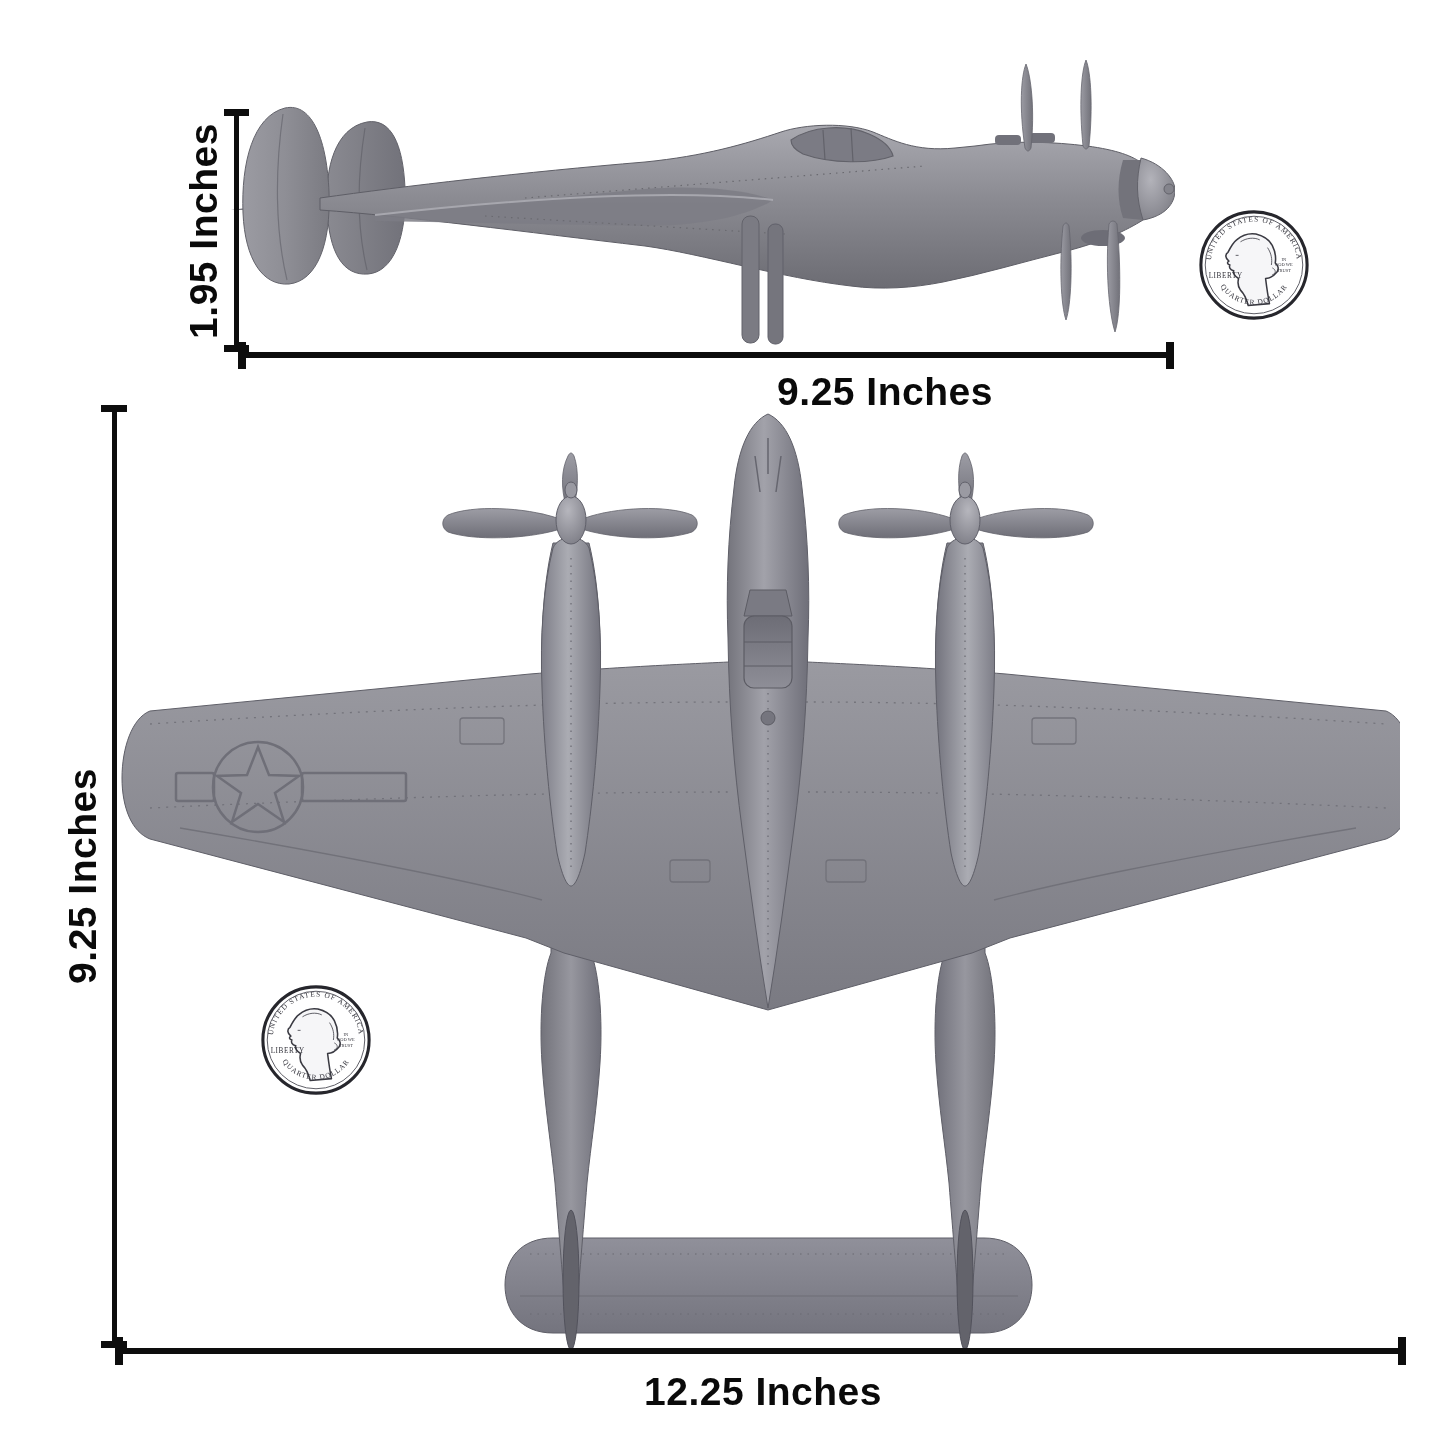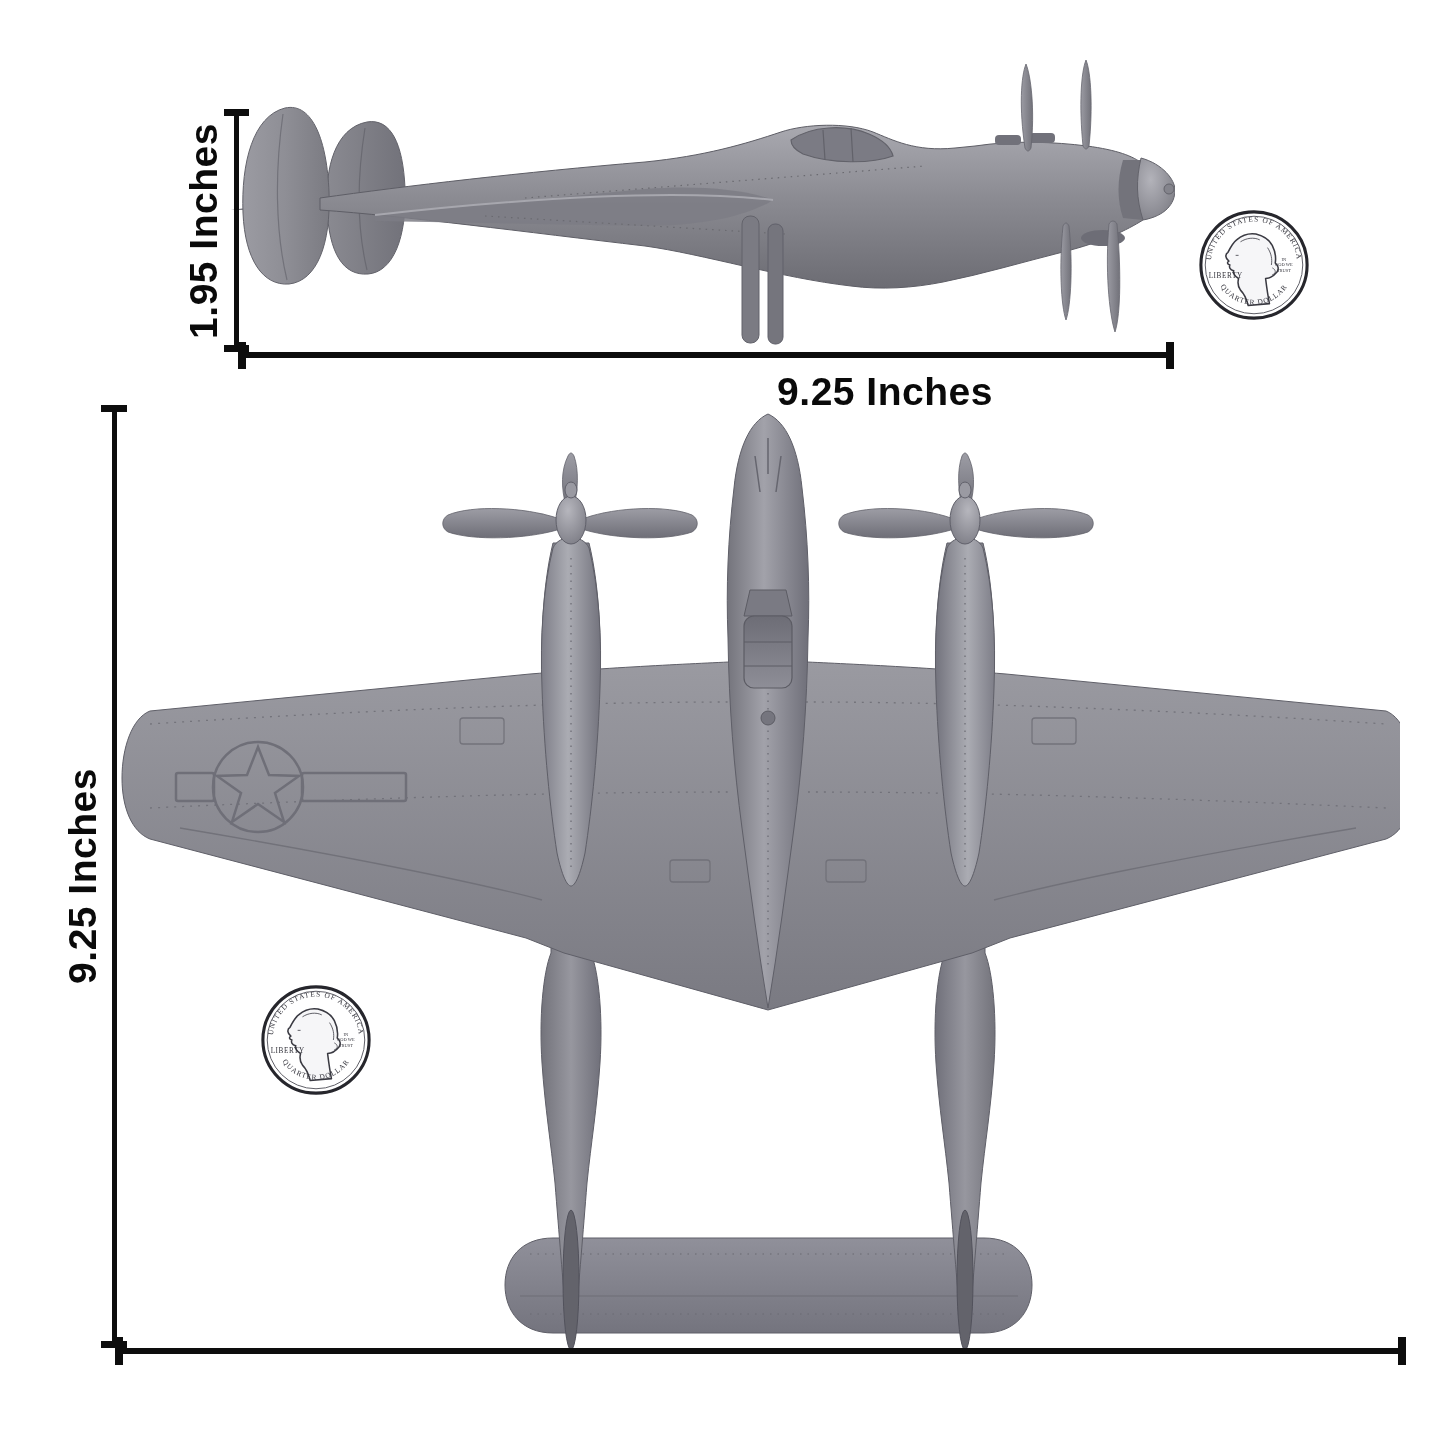--- a/index.html
+++ b/index.html
@@ -223,20 +223,21 @@
     <div class="bar" style="left:101px;top:405px;width:26px;height:7px;"></div>
     <div class="bar" style="left:101px;top:1341px;width:26px;height:7px;"></div>
   </div>
   <div class="dim-label rot" style="left:83px;top:876px;">9.25 Inches</div>
 
   <div>
     <div class="bar" style="left:117px;top:1348px;width:1289px;height:6px;"></div>
     <div class="bar" style="left:115px;top:1337px;width:8px;height:28px;"></div>
     <div class="bar" style="left:1398px;top:1337px;width:8px;height:28px;"></div>
   </div>
+  <div class="dim-label" style="left:763px;top:1392px;">12.25 Inches</div>
 
   <svg width="0" height="0" style="position:absolute">
     <defs>
       <symbol id="quarterCoin" viewBox="-58 -58 116 116">
         <circle cx="0" cy="0" r="55" fill="#ffffff" stroke="#26262c" stroke-width="3.2"></circle>
         <circle cx="0" cy="0" r="50.5" fill="none" stroke="#5a5a62" stroke-width="1"></circle>
         <path id="coinTopArc" d="M -45,0 A 45,45 0 1 1 45,0" fill="none"></path>
         <path id="coinBottomArc" d="M -41,6 A 41.5,41.5 0 0 0 41,6" fill="none"></path>
         <path d="M -6,42 C -8,34 -10,30 -14,26 C -17,22 -17,18 -16,14 C -20,12 -22,8 -21,6
                  C -25,5 -26,2 -25,0 C -28,-1 -28,-3 -26,-4 C -30,-7 -30,-11 -27,-13

